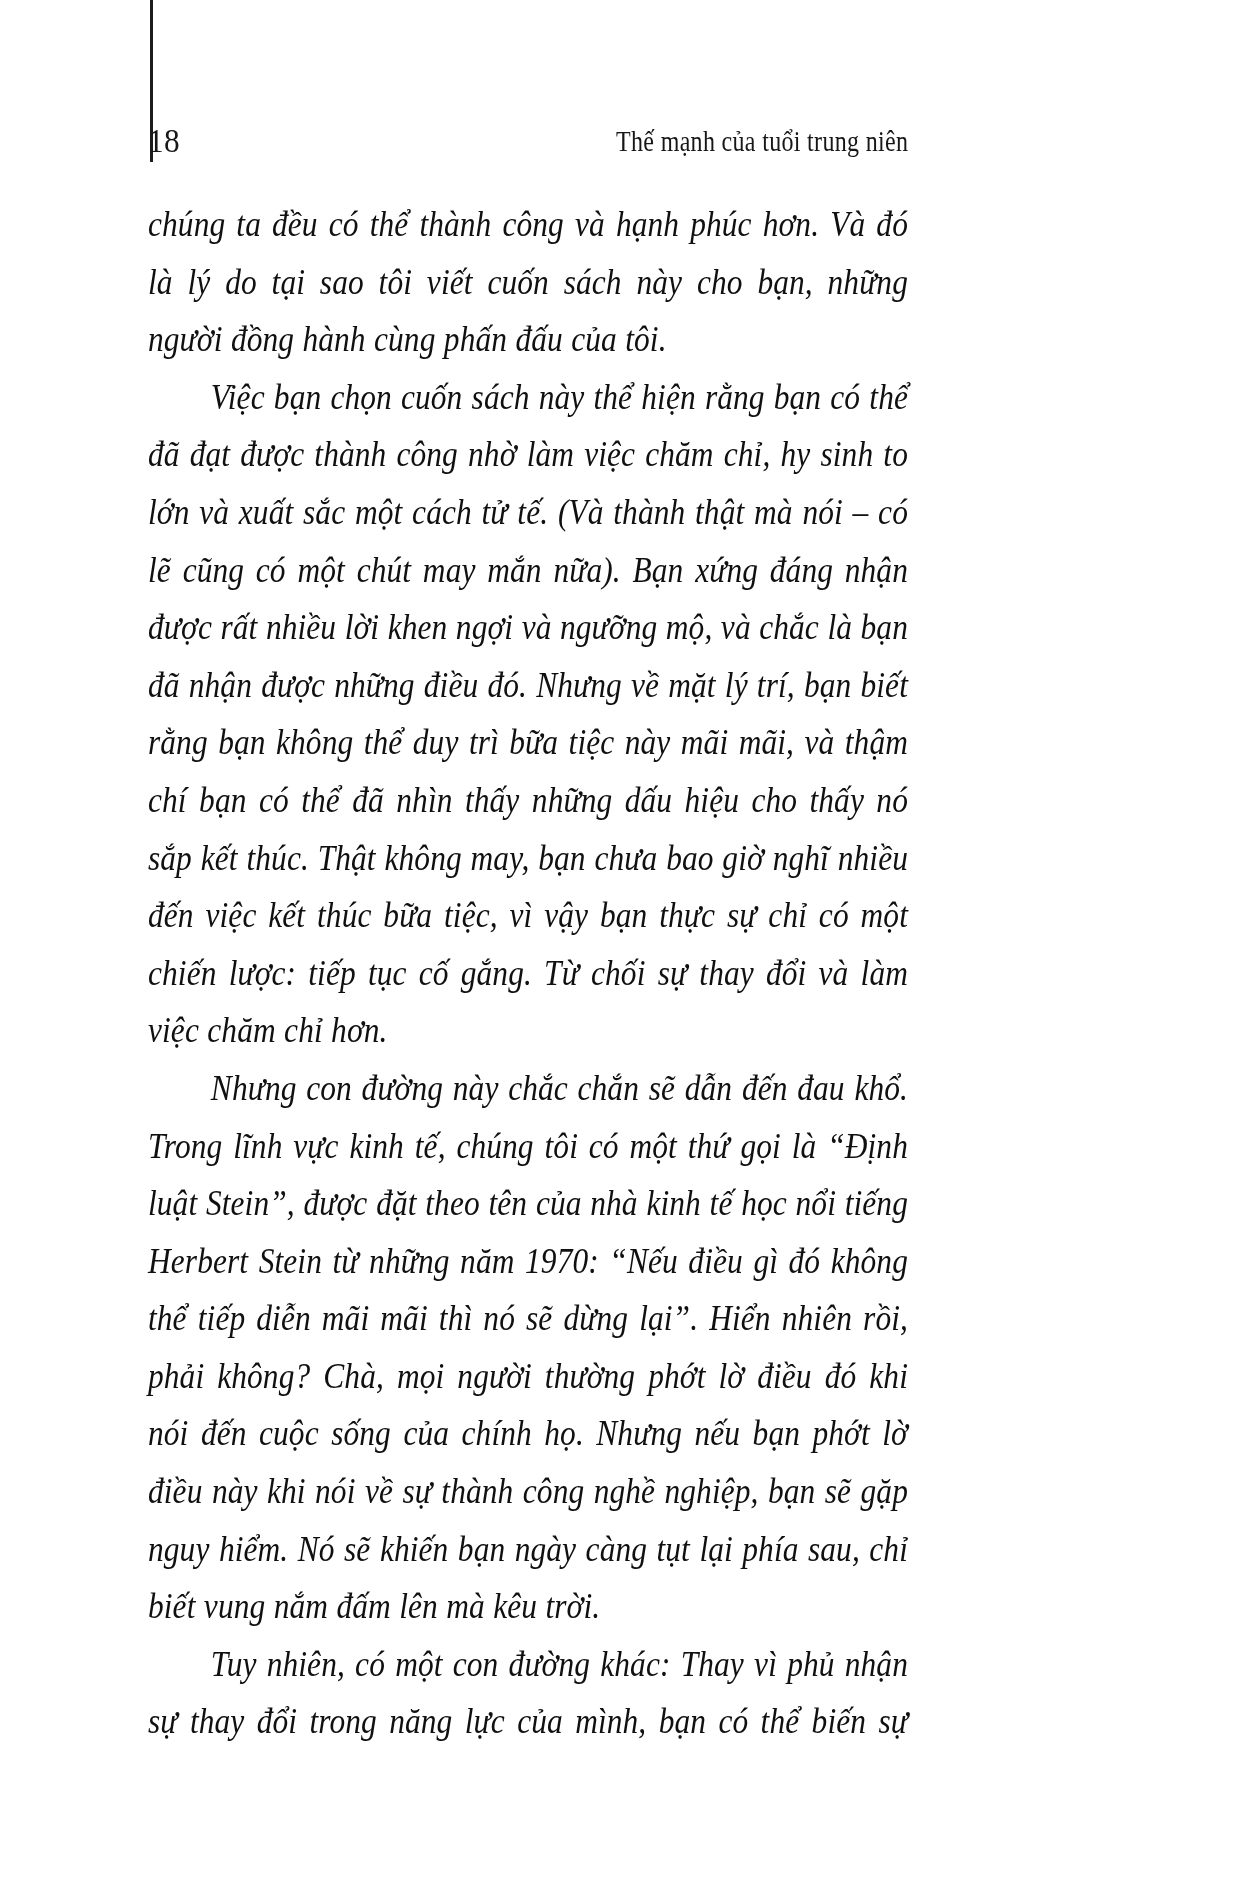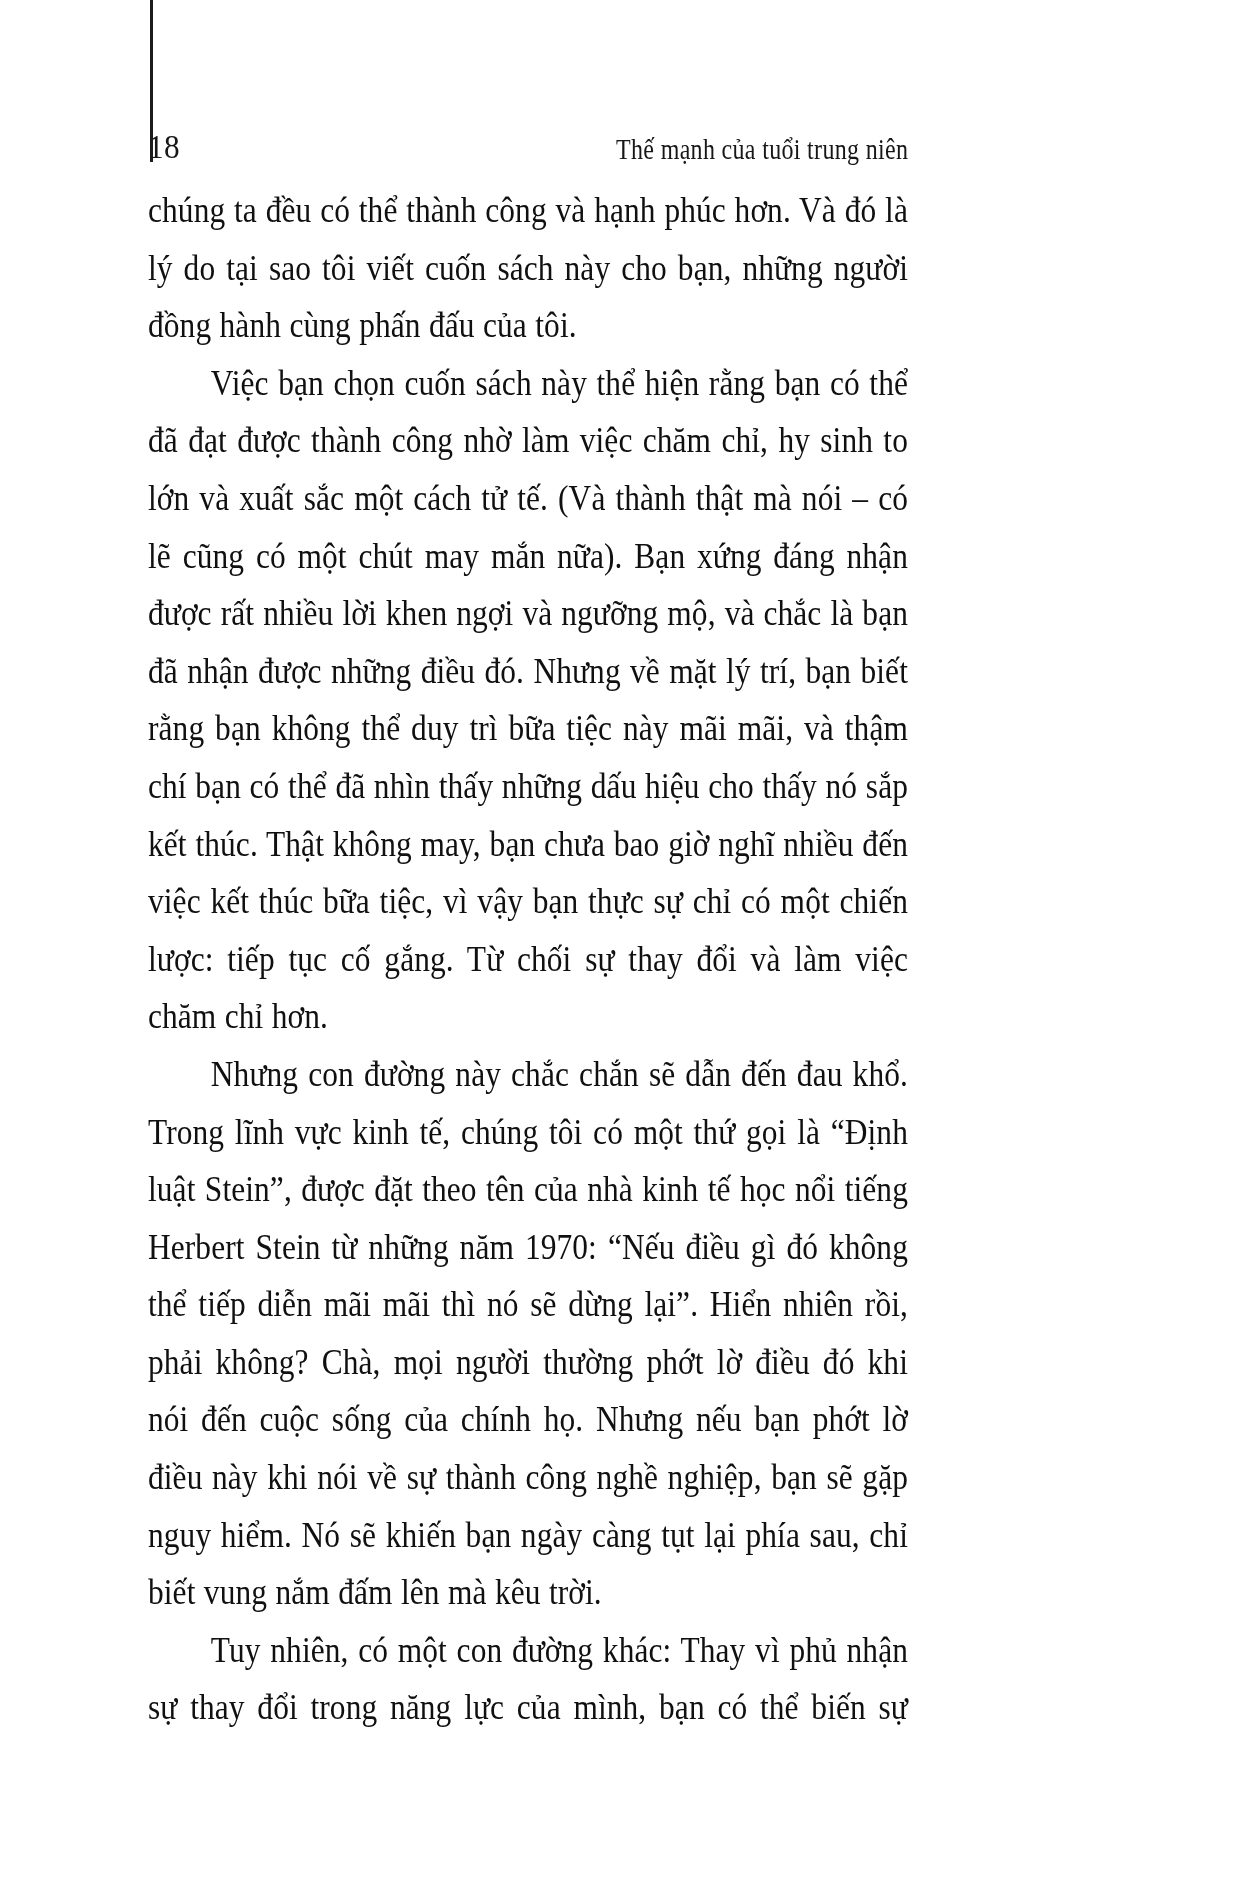--- a/index.html
+++ b/index.html
@@ -34,21 +34,21 @@
   }
 
   
   #running-head {
     position: absolute;
     left: 148px;
     top: 118px;
     width: 760px;
     height: 46px;
     display: flex;
-    align-items: flex-end;
+    align-items: center;
     justify-content: space-between;
   }
   #folio {
     font-size: 34px;
     line-height: 1;
     letter-spacing: 0.5px;
     transform: scaleX(0.92);
     transform-origin: left bottom;
     color: #171717;
   }
@@ -59,22 +59,23 @@
     transform: scaleX(0.80);
     transform-origin: right bottom;
     white-space: nowrap;
     color: #171717;
   }
 
   
   #textblock {
     position: absolute;
     left: 148px;
-    top: 182px;
+    top: 196px;
     width: 760px;
+    font-style: italic;
   }
 
   .para {
     margin: 0;
     text-align: justify;
     text-justify: inter-word;
     font-size: 35.5px;
     line-height: 57.6px;
     letter-spacing: 0.1px;
     word-spacing: 0.5px;

